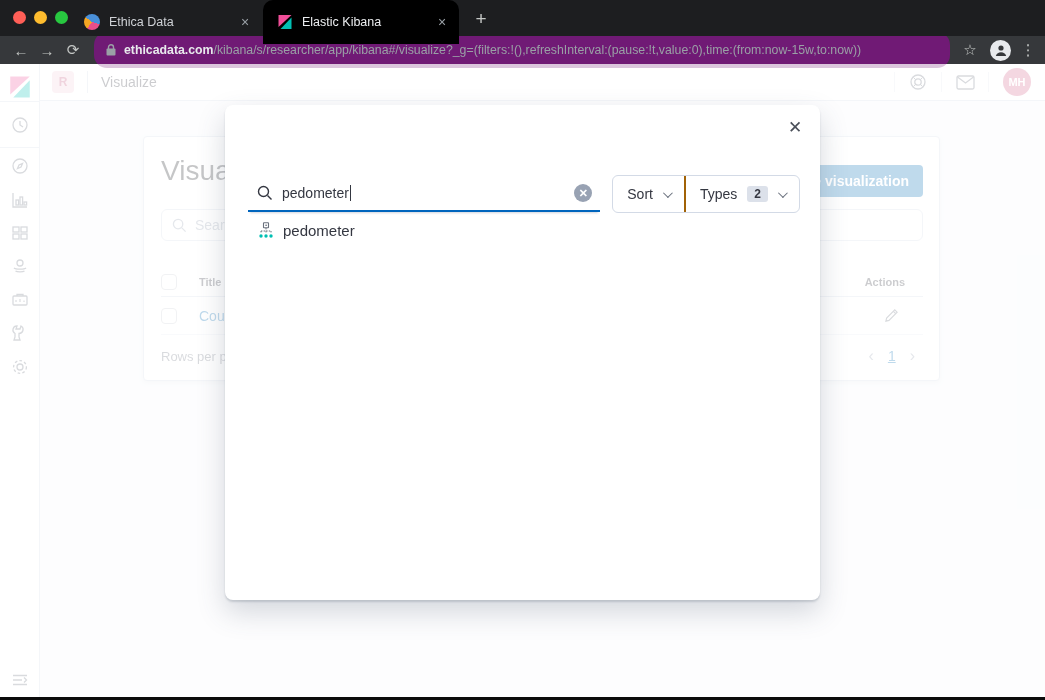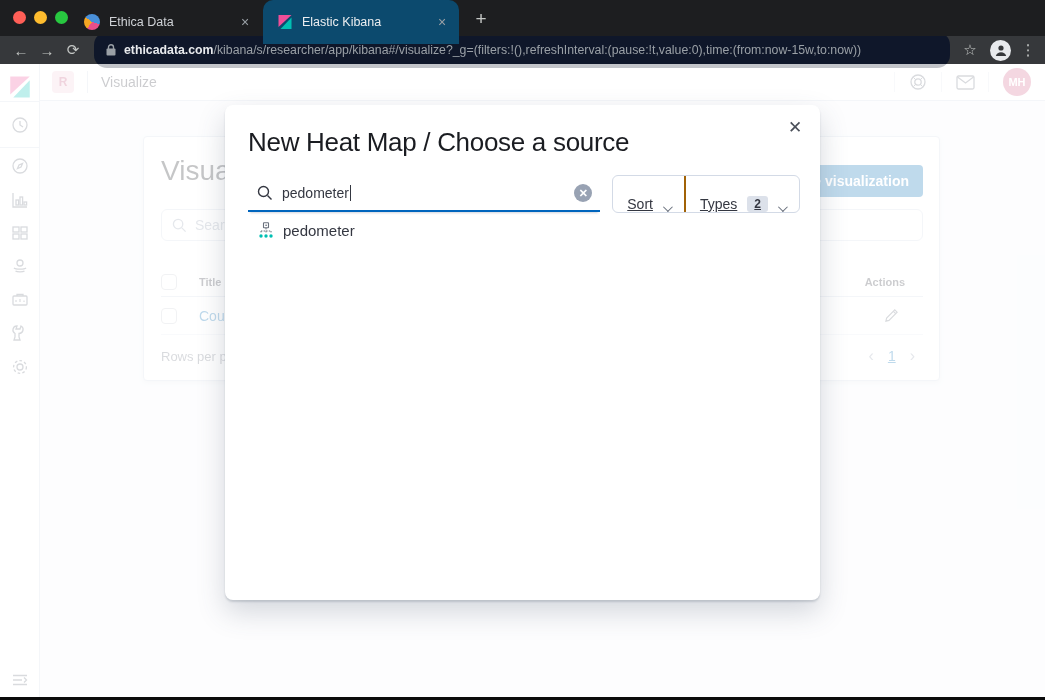--- a/index.html
+++ b/index.html
@@ -7,29 +7,29 @@
   body { position:relative; overflow:hidden; background:#fff; font-family:"Liberation Sans", sans-serif; }
 
   
   .browser { position:absolute; top:0; left:0; right:0; height:64px; z-index:5; }
   .tabstrip { position:relative; height:36px; background:#1d1e20; }
   .traffic { position:absolute; left:13px; top:11px; display:flex; gap:8px; }
   .tl { width:13px; height:13px; border-radius:50%; }
   .tl.red{background:#ff5f57;} .tl.yellow{background:#febc2e;} .tl.green{background:#28c840;}
   .tab { position:absolute; top:0; height:44px; display:flex; align-items:center; font-size:12.5px; }
   .tab.inactive { left:70px; width:192px; color:#cfd2d6; }
-  .tab.active { left:263px; width:196px; background:#0c4a6e; border-radius:10px 10px 0 0; color:#eceef0; }
+  .tab.active { left:263px; width:196px; background:#000000; border-radius:10px 10px 0 0; color:#eceef0; }
   .favicon { width:16px; height:16px; margin:0 9px 0 14px; flex:0 0 16px; }
   .favicon.ethica { border-radius:50%; background:conic-gradient(#4a90d9 0 30%, #e94f8a 30% 60%, #f5a623 60% 85%, #4a90d9 85%); }
   .tab-title { flex:1; white-space:nowrap; overflow:hidden; }
   .tab-close { color:#9aa0a6; font-size:14px; width:18px; text-align:center; margin-right:8px; cursor:default; }
   .newtab { position:absolute; left:468px; top:6px; width:26px; height:26px; color:#c4c7c5; font-size:19px; line-height:25px; text-align:center; }
   .toolbar { height:28px; background:#36383b; display:flex; align-items:center; padding:0 8px; }
   .nav-glyph { color:#c4c7c5; font-size:15px; width:26px; text-align:center; flex:0 0 auto; }
-  .omnibox { flex:1; height:36px; margin:0 8px; background:#0f172a; border-radius:13px; display:flex; align-items:center; padding:0 12px; overflow:hidden; }
+  .omnibox { flex:1; height:36px; margin:0 8px; background:#701a75; border-radius:13px; display:flex; align-items:center; padding:0 12px; overflow:hidden; }
   .lock-icon { flex:0 0 auto; margin-right:8px; }
   .url { font-size:12.3px; white-space:nowrap; overflow:hidden; }
   .url-domain { color:#e8eaed; font-weight:bold; }
   .url-rest { color:#9aa0a6; }
   .star { color:#c4c7c5; font-size:15px; width:24px; text-align:center; }
   .chrome-avatar { width:21px; height:21px; border-radius:50%; background:#e8eaed; margin:0 8px; display:flex; align-items:center; justify-content:center; }
   .menu-dots { color:#c4c7c5; font-size:15px; width:18px; text-align:center; }
 
   
   .app { position:absolute; top:64px; left:0; right:0; bottom:0; background:#f5f7fa; }
@@ -72,21 +72,21 @@
            box-shadow:0 2px 2px rgba(65,78,101,.2), 0 12px 28px rgba(65,78,101,.22); }
   .modal-close { position:absolute; right:14px; top:12px; width:22px; height:22px; font-size:17px; line-height:22px; text-align:center; color:#4a4f59; cursor:default; }
   .modal-title { padding:22px 40px 0 23px; font-size:26px; color:#1a1c21; font-weight:normal; letter-spacing:-0.3px; }
   .modal-search-row { position:absolute; left:23px; top:70px; right:20px; display:flex; align-items:flex-start; }
   .search-box { position:relative; width:380px; height:37px; display:flex; align-items:center; padding:0 32px 0 9px;
                 border-bottom:2px solid #0065bd; box-shadow:0 3px 2px -2px rgba(152,162,179,.45); background:#fff; }
   .search-text { font-size:14px; color:#343741; margin-left:9px; }
   .caret { width:1px; height:16px; background:#343741; margin-left:1px; }
   .clear-btn { position:absolute; right:8px; top:9px; width:18px; height:18px; border-radius:50%; background:#98a2b3; color:#fff; font-size:11px; line-height:18px; text-align:center; font-weight:bold; }
   .filter-group { margin-left:12px; height:38px; border:1px solid #d3dae6; border-radius:6px; background:#fff; display:flex; align-items:stretch; }
-  .filter-btn { display:flex; align-items:flex-end; gap:10px; padding:0 14px; font-size:14px; color:#343741;text-decoration:underline; }
+  .filter-btn { display:flex; align-items:center; gap:10px; padding:0 14px; font-size:14px; color:#343741; }
   .filter-btn + .filter-btn { border-left:2px solid #a16207; }
   .chev { width:7px; height:7px; border-right:1.5px solid #69707d; border-bottom:1.5px solid #69707d; transform:rotate(45deg) translateY(-2px); }
   .count-badge { background:#dce1ea; border-radius:3px; padding:1px 7px; font-size:12px; font-weight:bold; color:#343741; }
   .result-item { position:absolute; left:23px; top:112px; display:flex; align-items:center; gap:9px; padding:5px 16px 5px 10px; border-radius:4px; }
   .result-label { font-size:15px; color:#343741; }
 
   .bottom-strip { position:absolute; left:0; right:0; bottom:0; height:3px; background:#0b0b0b; z-index:50; }
   svg { display:block; }
 </style>
 </head>
@@ -267,21 +267,20 @@
         <span class="pg-chev">›</span>
       </span>
     </div>
   </div>
 </div>
 
 <div class="mask"></div>
 
 <div class="modal">
   <span class="modal-close">✕</span>
-  <div class="modal-title">New Heat Map / Choose a source</div>
 
   <div class="modal-search-row">
     <div class="search-box">
       <svg width="16" height="16" viewBox="0 0 16 16" fill="none" stroke="#343741" stroke-width="1.4">
           <circle cx="6.5" cy="6.5" r="5"></circle>
           <path d="m10.5 10.5 4 4"></path>
         </svg>
       <span class="search-text">pedometer</span>
       <span class="caret"></span>
       <span class="clear-btn">✕</span>

